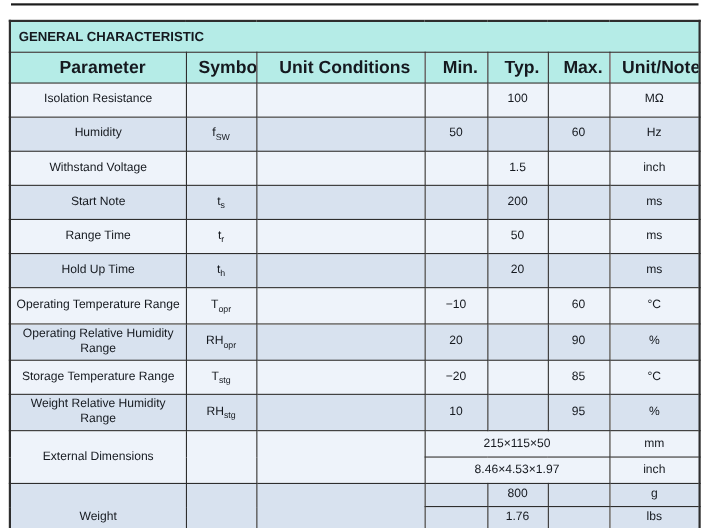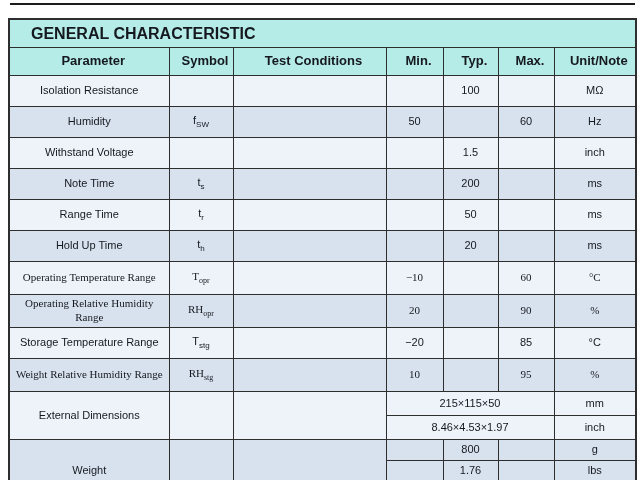--- a/index.html
+++ b/index.html
@@ -34,36 +34,36 @@
     font-size:11px;
     line-height:1.25;
     text-align:center;
     vertical-align:middle;
     padding:1px 3px;
     overflow:hidden;
   }
   tr.title-row td{
     background:var(--header-bg);
     font-weight:bold;
-    font-size:16px;
+    font-size:12px;
     text-align:left;
-    padding-left:21px;
+    padding-left:7px;
     height:25px;
   }
   tr.head-row td{
     background:var(--header-bg);
     font-weight:bold;
-    font-size:13px;
+    font-size:16px;
     height:25px;
     padding-left:11px;
   }
   tr.light td{background:var(--row-light);}
   tr.dark td{background:var(--row-dark);}
   tr.h25{height:31px;}
-  tr.h33{height:33px;font-family:Liberation Serif, serif;}
+  tr.h33{height:33px;}
   tr.h24{height:24px;}
   tr.h21{height:21px;}
   sub{font-size:8px;line-height:1;text-align:right;}
 </style>
 </head>
 <body>
 
 <div class="top-rule"></div>
 
 <table class="spec">
@@ -78,21 +78,21 @@
   </colgroup>
 
   <tbody>
       <tr class="title-row">
     <td colspan="7">GENERAL CHARACTERISTIC</td>
   </tr>
 
   <tr class="head-row">
     <td>Parameter</td>
     <td>Symbol</td>
-    <td>Test Conditions</td>
+    <td>Unit Conditions</td>
     <td>Min.</td>
     <td>Typ.</td>
     <td>Max.</td>
     <td>Unit/Note</td>
   </tr>
 
   <tr class="light h25">
     <td>Isolation Resistance</td>
     <td><span></span><sub></sub></td>
     <td></td>
@@ -116,21 +116,21 @@
     <td>Withstand Voltage</td>
     <td><span></span><sub></sub></td>
     <td></td>
     <td></td>
     <td>1.5</td>
     <td></td>
     <td>inch</td>
   </tr>
 
   <tr class="dark h25">
-    <td>Note Time</td>
+    <td>Start Note</td>
     <td><span>t</span><sub>s</sub></td>
     <td></td>
     <td></td>
     <td>200</td>
     <td></td>
     <td>ms</td>
   </tr>
 
   <tr class="light h25">
     <td>Range Time</td>

